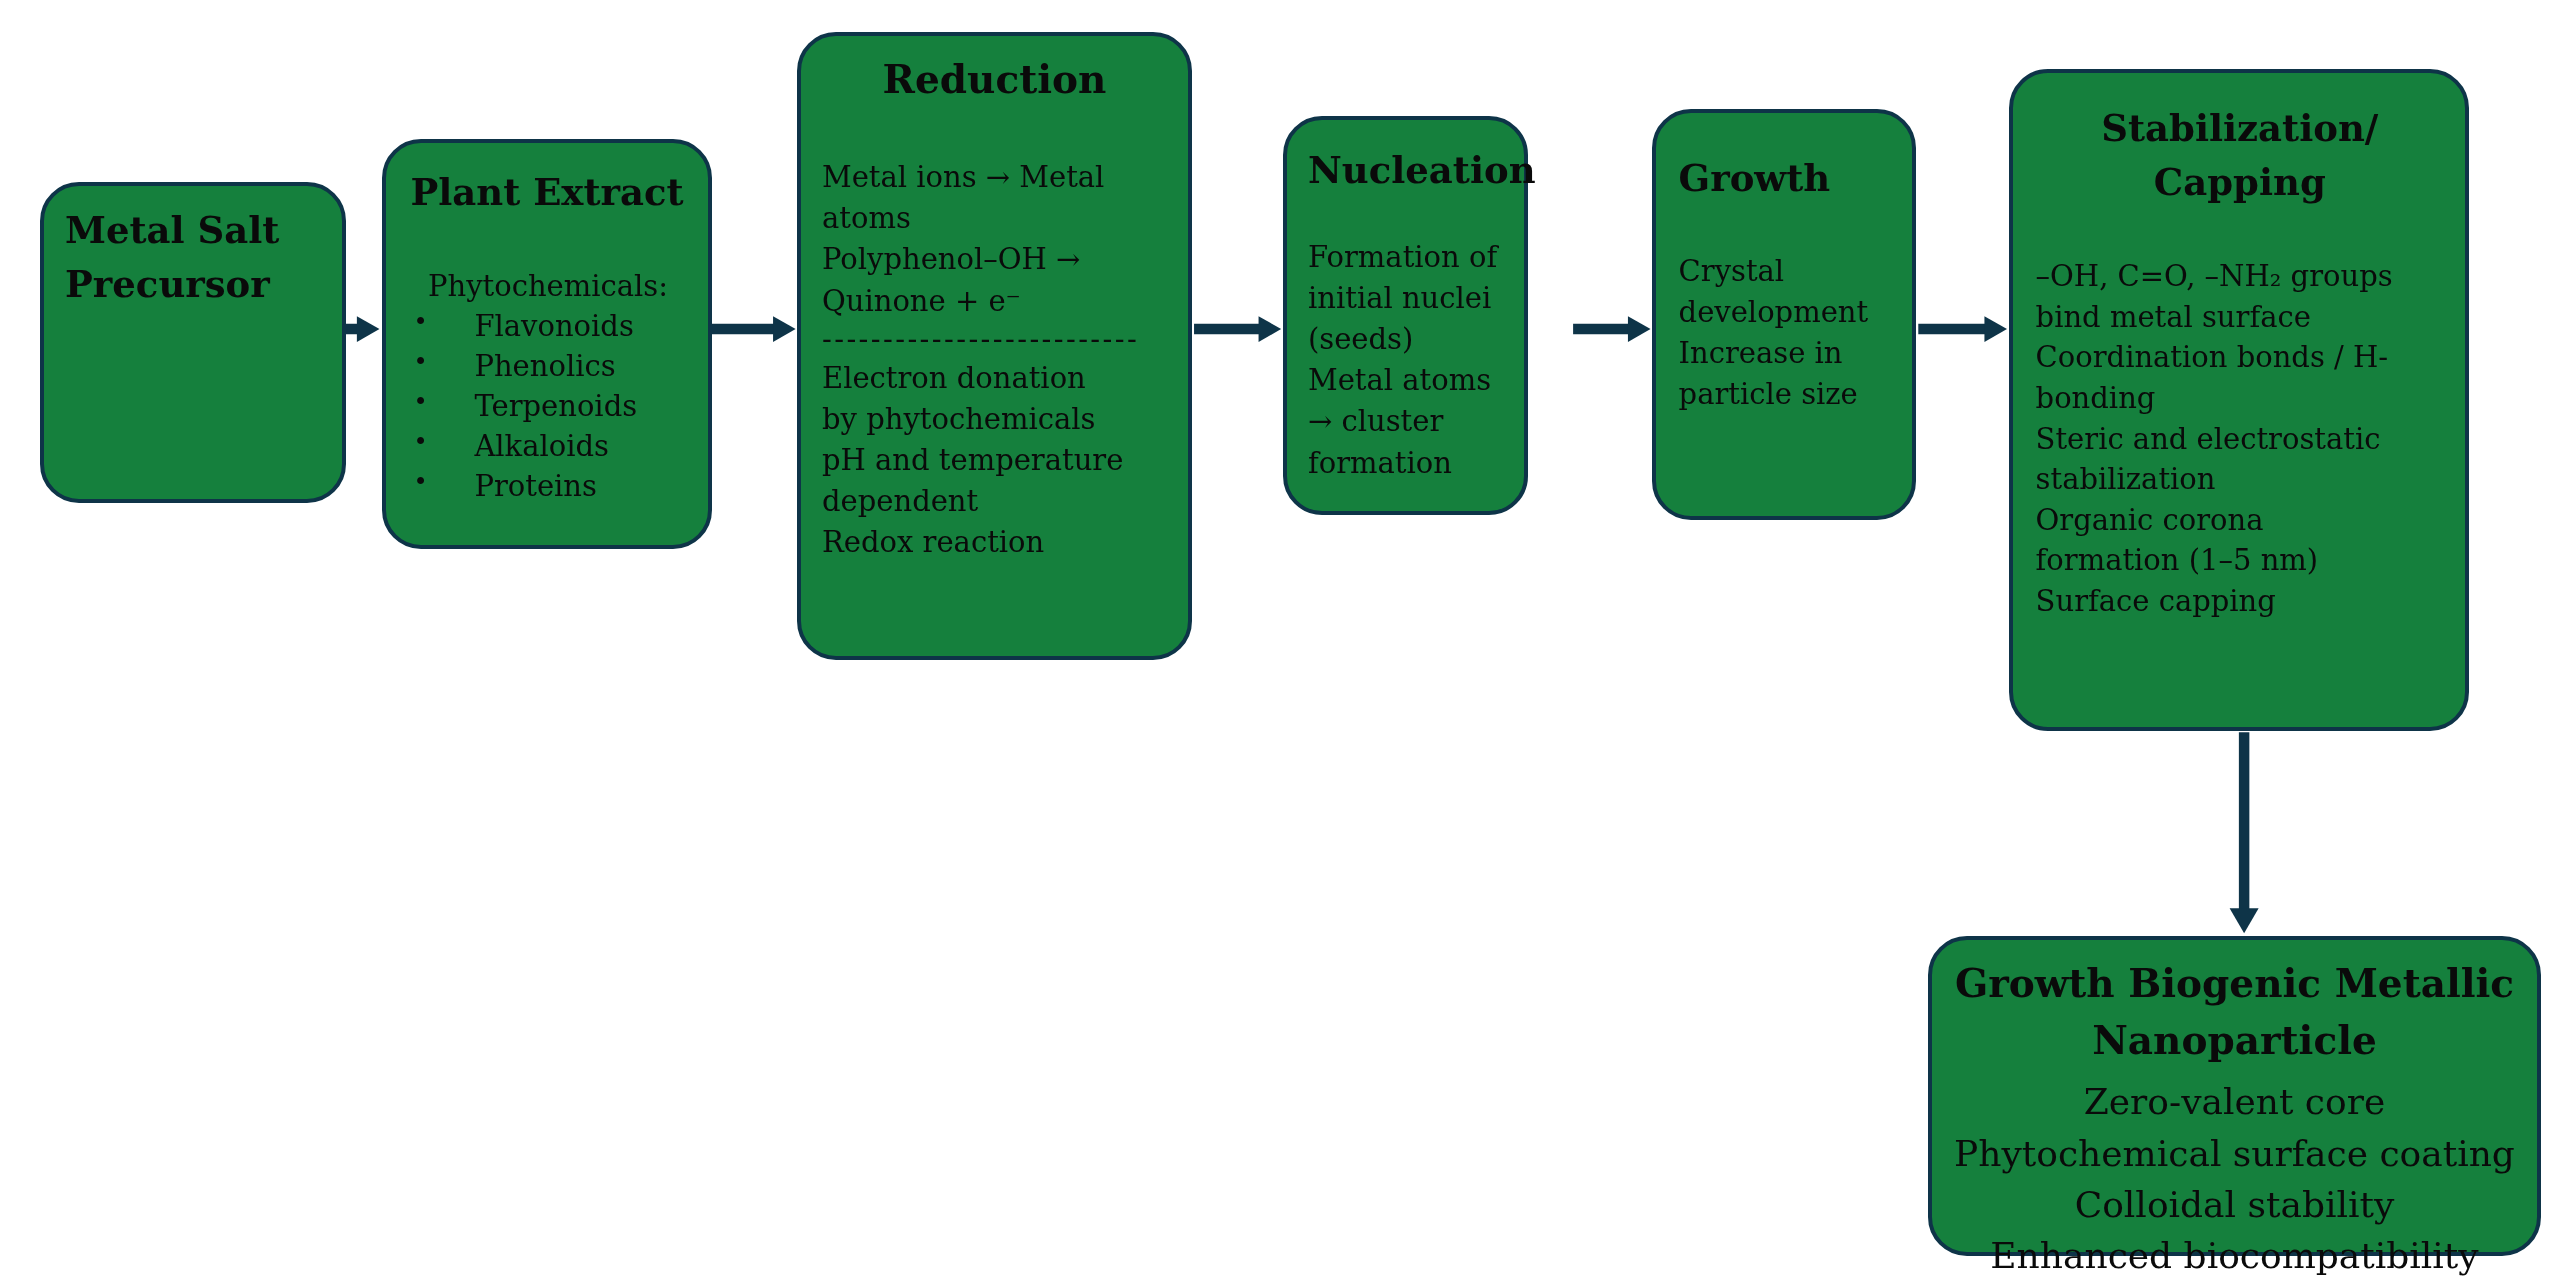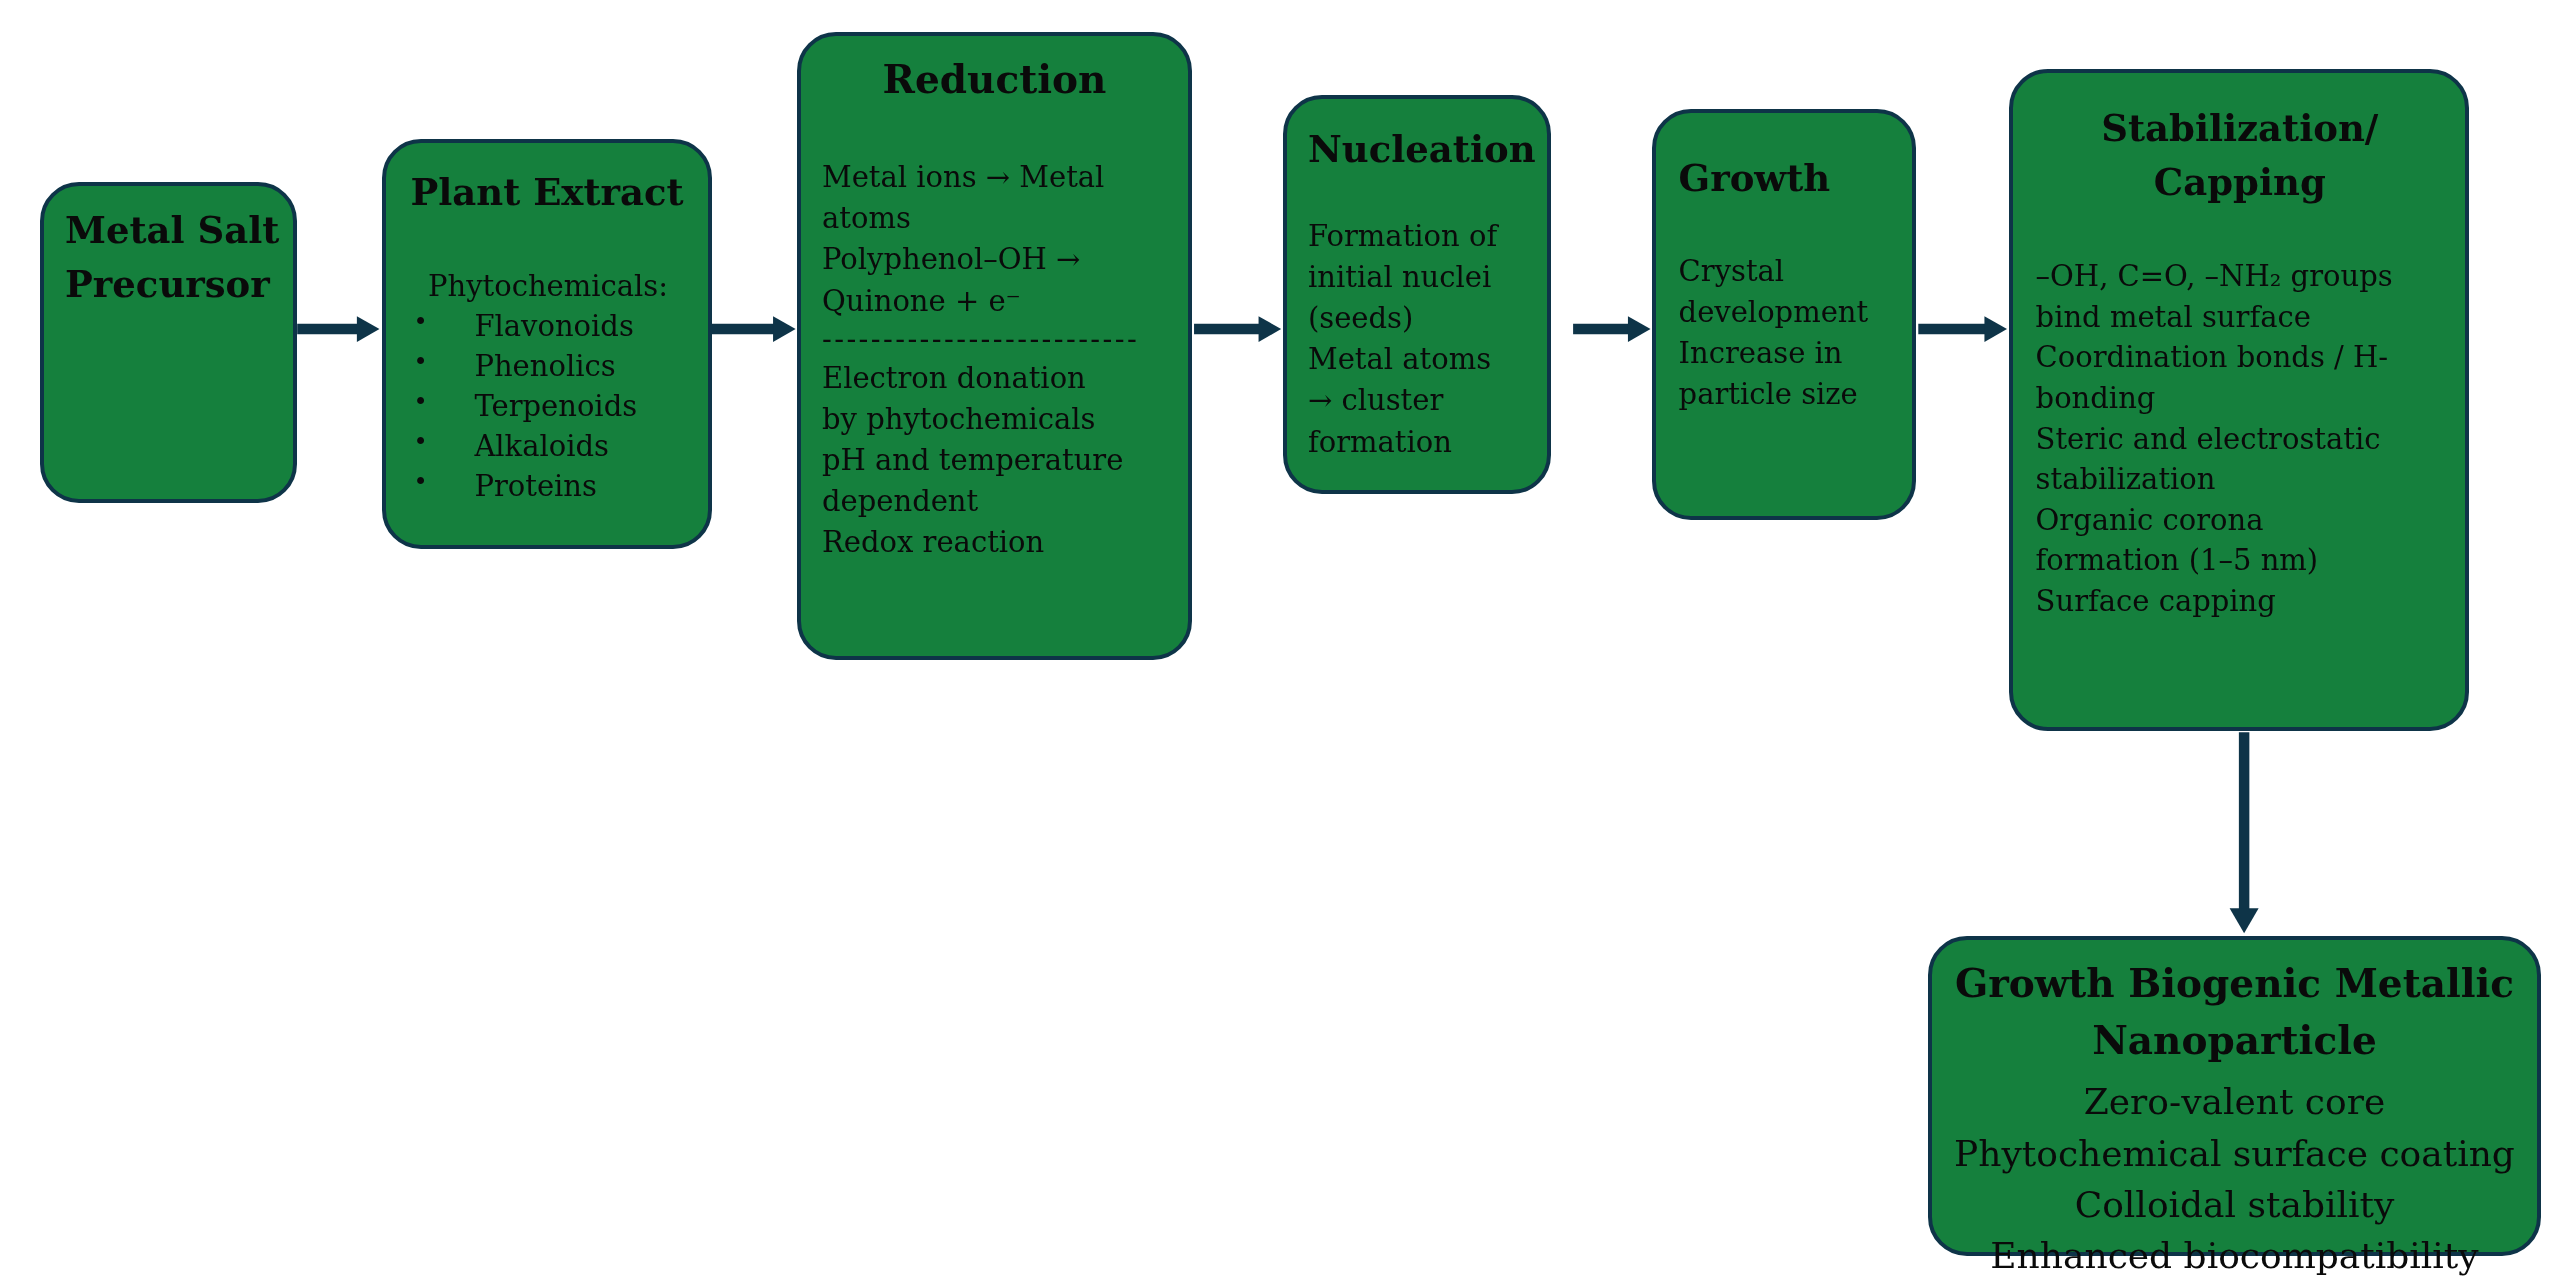--- a/index.html
+++ b/index.html
@@ -14,37 +14,37 @@
   svg.arrows line { stroke:var(--accent); stroke-width:13; }
   svg.arrows polygon { fill:var(--accent); }
   .box {
     position:absolute; box-sizing:border-box; background:#15803d;
     border:4.8px solid var(--accent); border-radius:39px;
   }
   .title { font-weight:bold; font-size:37px; line-height:1.45; white-space:pre-line; }
   .body  { font-size:29px; line-height:1.42; white-space:pre-line; }
   .center { text-align:center; }
 
-  #box1 { left:40px;  top:182px;  width:257px; height:321px; padding:18px 13px 13px 21px; }
+  #box1 { left:40px;  top:182px;  width:306px; height:321px; padding:18px 13px 13px 21px; }
   #box1 .body { margin-top:42px; }
 
   #box2 { left:382px; top:139px;  width:330px; height:410px; padding:22.6px 8px 11.3px 8px; }
   #box2 .subtitle { margin-top:47px; margin-left:34px; font-size:29px; line-height:1.38; }
   #box2 ul { list-style:none; margin:0; padding:0 0 0 19.4px; font-size:29px; line-height:1.38; }
   #box2 li { display:flex; }
   #box2 .bullet { width:32px; font-size:24px; }
   #box2 .li-text { margin-left:29px; }
 
   #box3 { left:797px; top:32px;   width:395px; height:628px; padding:14.5px 21px 13px 21px; }
   #box3 .title { font-size:39px; }
   #box3 .body-top { margin-top:50px; }
   #box3 .divider { font-size:29px; line-height:1.2; letter-spacing:2.4px; white-space:nowrap; overflow:hidden; }
   #box3 .body-bottom { margin-top:1px; }
 
-  #box4 { left:1283px; top:95px; width:268px; height:399px; padding:24px 9.7px 11.3px 21px; }
+  #box4 { left:1283px; top:116px; width:245px; height:399px; padding:24px 9.7px 11.3px 21px; }
   #box4 .body { margin-top:39px; }
 
   #box5 { left:1652px; top:109px; width:264px; height:411px; padding:39px 8px 11.3px 22.6px; }
   #box5 .body { margin-top:45px; }
 
   #box6 { left:2009px; top:69px;  width:460px; height:662px; padding:29px 21px 13px 22.6px; }
   #box6 .body { margin-top:47px; line-height:1.40; }
 
   #box7 { left:1928px; top:936px; width:613px; height:320px; padding:14.5px 13px 9.7px 13px; }
   #box7 .title { font-size:39px; line-height:1.48; }

